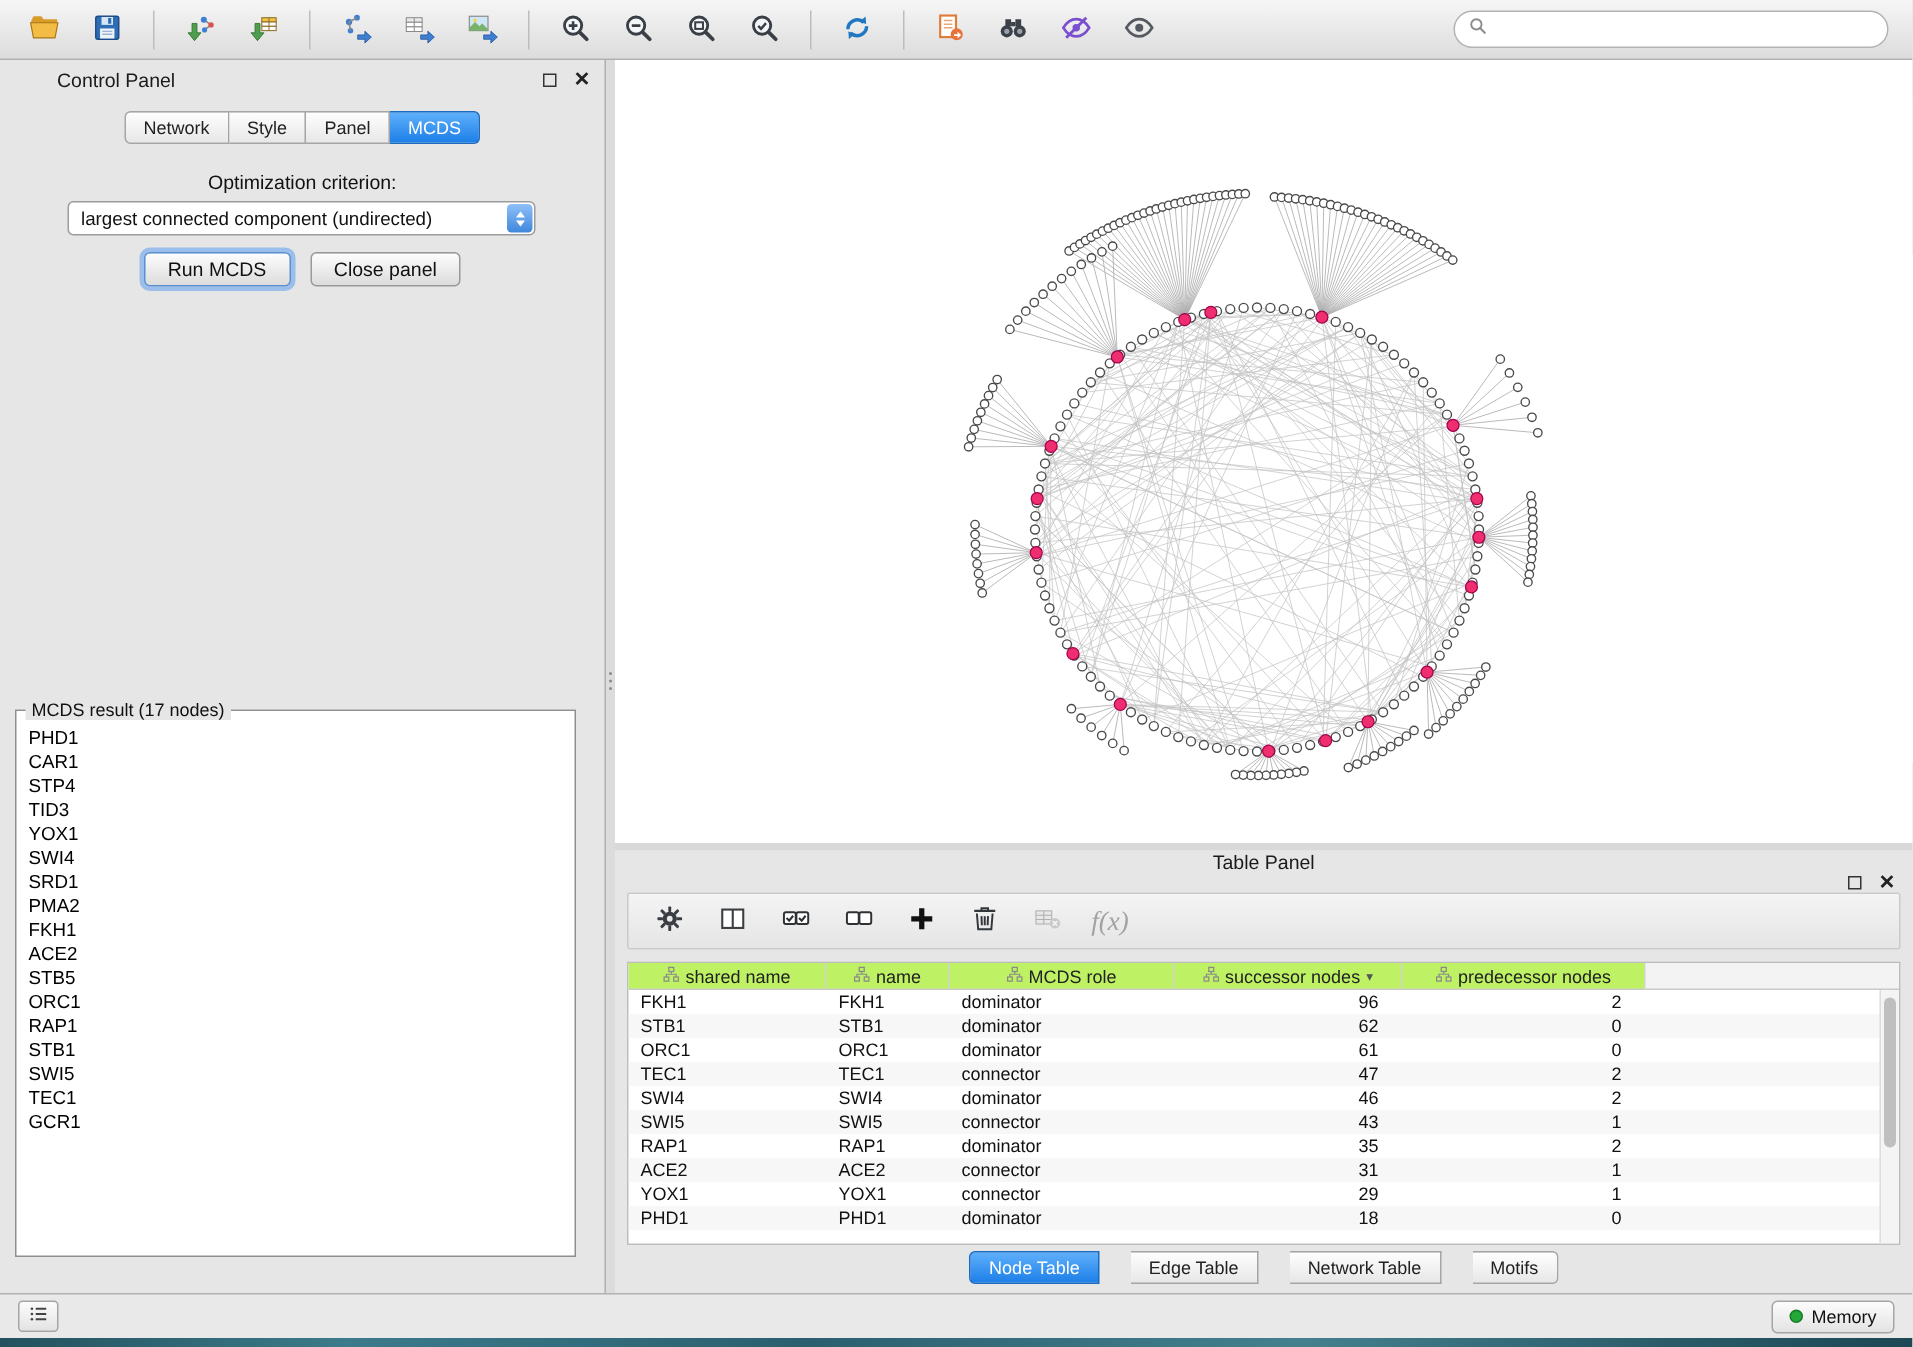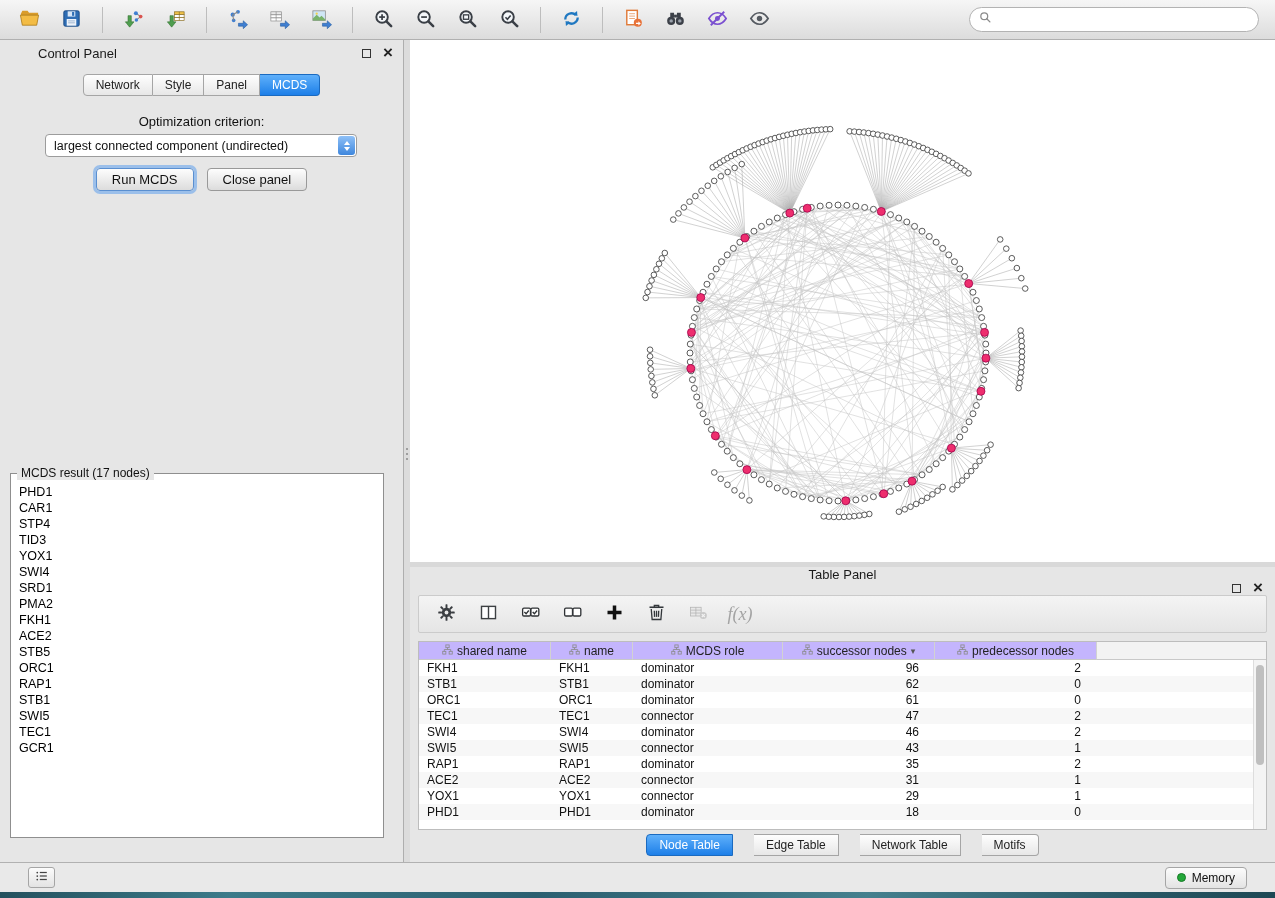--- a/index.html
+++ b/index.html
@@ -79,39 +79,39 @@
   .table-panel { position:absolute; left:410px; top:567px; width:865px; height:295px; background:#e6e6e6; }
   .tp-header { height:24px; display:flex; align-items:center; padding:0 12px;flex-direction:column; }
   .tp-toolbar { margin:4px 8px 0 8px; height:38px; background:linear-gradient(#f4f4f4,#e5e5e5);
     border:1px solid #cbcbcb; border-radius:2px; display:flex; align-items:center; gap:8px; padding:0 10px; }
   .ttbtn { width:34px; height:30px; border:none; background:transparent; display:flex;
     align-items:center; justify-content:center; border-radius:3px; }
   .ttbtn svg { width:21px; height:21px; }
   .fx-label { font-family:"Liberation Serif", serif; font-style:italic; font-size:18px; color:#a3a3a3; }
   .table-wrap { position:absolute; left:8px; top:74px; width:849px; height:189px; background:#fff;
     border:1px solid #bdbdbd; overflow:hidden; }
-  .t-head { display:flex; height:18px; background:#c4b5fd; }
+  .t-head { display:flex; height:18px; background:#bef264; }
   .th { display:flex; align-items:center; justify-content:center; gap:4px; font-size:12px; color:#222;
     border-right:1px solid #d2d2d2; border-bottom:1px solid #c9c9c9; overflow:hidden; white-space:nowrap; }
   .th-fill { flex:1; border-bottom:1px solid #c9c9c9; background:#f3f3f3; }
   .hicon { width:11px; height:11px; flex:none; }
   .menu-arrow { font-size:9px; color:#555; }
   .t-body { }
   .tr { display:flex; height:16px; align-items:center; }
   .tr:nth-child(even) { background:#f7f7f7; }
   .td { font-size:12px; color:#111; padding-left:8px; white-space:nowrap; overflow:hidden; }
   .td.num { text-align:right; padding-left:0; padding-right:16px; }
   .vscroll { position:absolute; right:0; top:18px; bottom:0; width:13px; background:#f4f4f4;
     border-left:1px solid #dddddd; }
   .thumb { position:absolute; left:2px; right:2px; top:5px; height:100px; background:#bfbfbf; border-radius:5px; }
   .tp-tabs { position:absolute; left:0; right:0; bottom:6px; display:flex; justify-content:center;gap:21px; }
 
   
   .status-bar { position:absolute; left:0; top:862px; width:1275px; height:30px; background:#e9e9e9;
-    border-top:1px solid #b1b1b1; display:flex; align-items:center; padding:0 28px; }
+    border-top:1px solid #b1b1b1; display:flex; align-items:center; padding:0 12px; }
   .list-btn { width:27px; height:21px; border:1px solid #a5a5a5; border-radius:3px;
     background:linear-gradient(#fcfcfc,#e3e3e3); display:flex; align-items:center; justify-content:center; }
   .list-btn svg { width:14px; height:14px; }
   .memory-btn { margin-left:auto; height:22px; border:1px solid #a5a5a5; border-radius:4px;
     background:linear-gradient(#fcfcfc,#e3e3e3); display:flex; align-items:center; gap:6px; padding:0 11px;
     font-size:12px; color:#111; font-family:"Liberation Sans",sans-serif; }
   .mem-dot { width:9px; height:9px; border-radius:50%; background:#23a839; border:1px solid #157a25; }
   .desktop-strip { position:absolute; left:0; top:892px; width:1275px; height:6px;
     background:linear-gradient(90deg,#24515e,#3c7b8a 18%,#2b5f70 42%,#45808e 68%,#2a5a68 88%,#1d4854); }
 </style>

